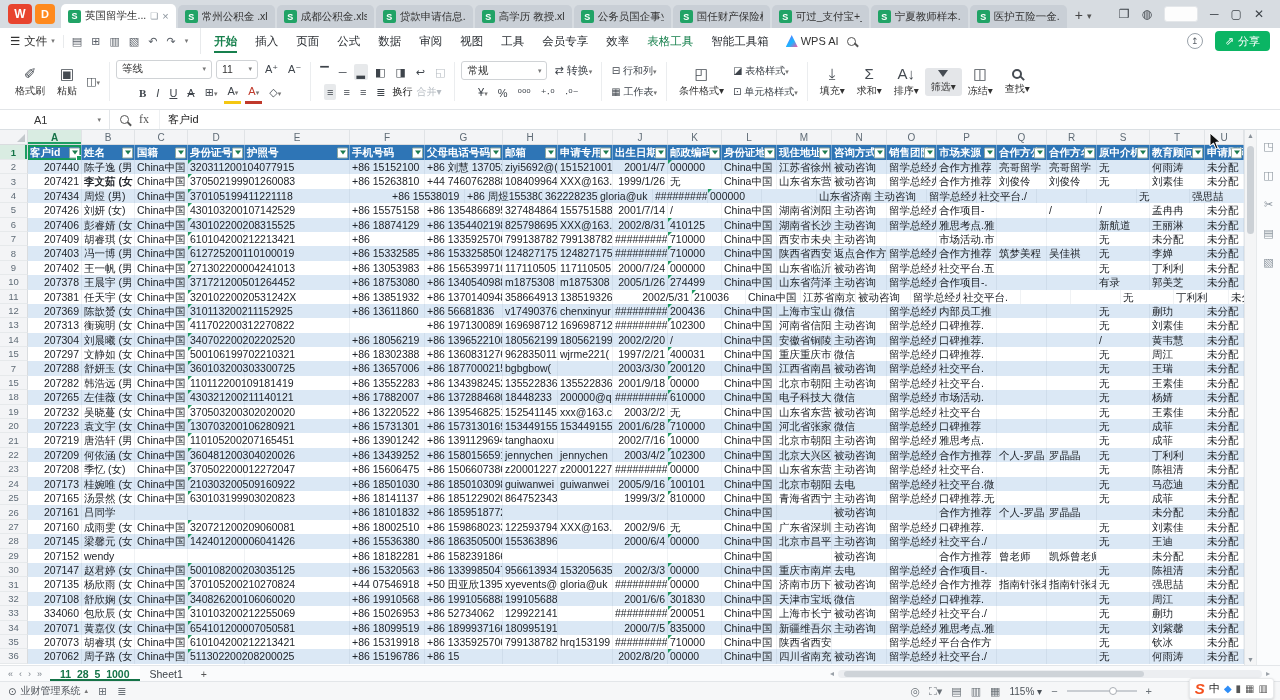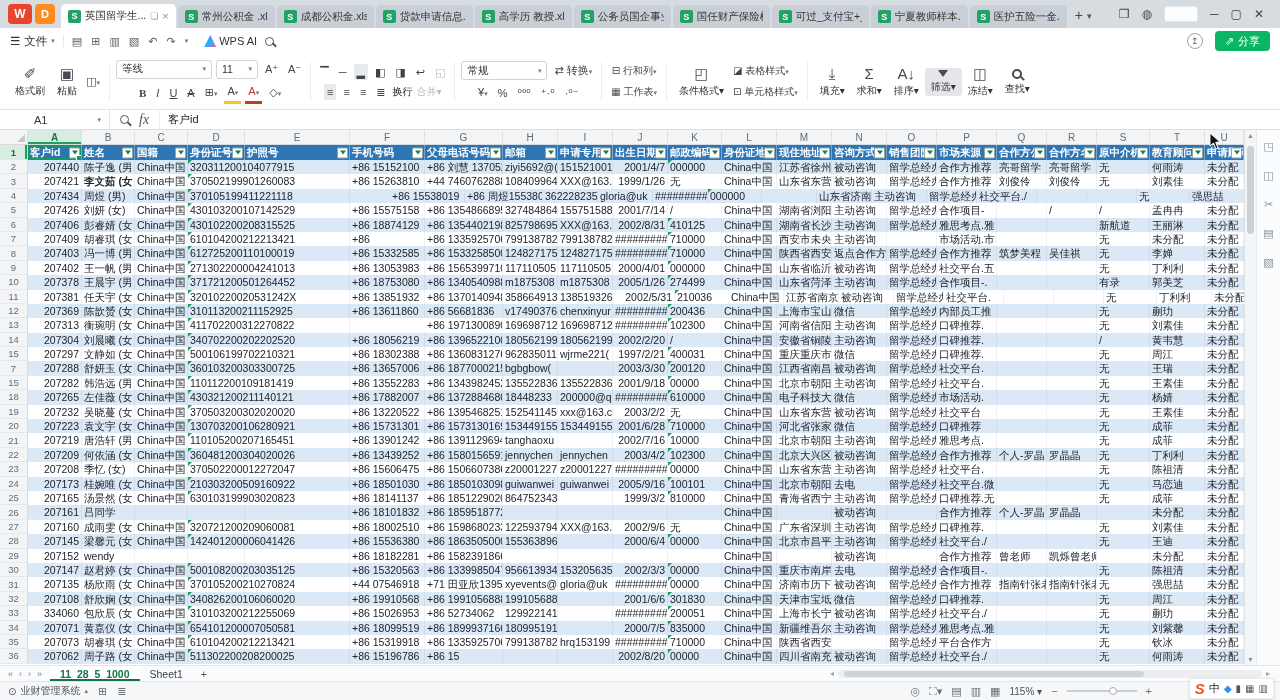--- a/index.html
+++ b/index.html
@@ -54,21 +54,21 @@
 .hlA{border-bottom:3px solid #f4c712}
 .clrA{color:#c0392b;border-bottom:3px solid #c0392b}
 .funnel{width:0;height:0;border-left:5px solid transparent;border-right:5px solid transparent;border-top:7px solid #454b52;position:relative;display:inline-block}
 .funnel::after{content:'';position:absolute;left:-1px;top:-7px;width:2px;height:11px}
 .ico-mag{position:relative;width:10px;height:10px;border:2px solid #454b52;border-radius:50%;display:inline-block;margin-top:2px}
 .ico-mag::after{content:'';position:absolute;width:6px;height:2px;background:#454b52;transform:rotate(45deg);right:-5px;bottom:-2px}
 
 .fbar{height:20px;background:#fff;border-bottom:1px solid #dadfe3;display:flex;align-items:center;font-size:11px;flex:none}
 .namebox{width:110px;height:100%;border-right:1px solid #e3e6e9;display:flex;align-items:center;justify-content:space-between;padding:0 8px 0 34px;color:#333}
 .fxzone{display:flex;align-items:center;gap:10px;padding:0 10px;color:#555;border-right:1px solid #eef0f2;height:100%}
-.fx{font-style:italic;font-family:"Liberation Serif","DejaVu Serif",serif;font-size:14px}
+.fx{font-family:"Liberation Serif","DejaVu Serif",serif;font-size:12px}
 .fcontent{padding-left:8px;color:#222}
 
 .gridwrap{flex:1;display:flex;min-height:0}
 .grid{width:1244px;display:flex;flex-direction:column;overflow:hidden;background:#fff;flex:none}
 .colrow{height:15px;display:flex;background:#f3f4f6;border-bottom:1px solid #d9dcdf;flex:none}
 .corner{width:28px;flex:none;border-right:1px solid #d9dcdf;position:relative}
 .corner::after{content:'';position:absolute;right:2px;bottom:2px;border-left:8px solid transparent;border-bottom:8px solid #c3c8cc}
 .colhead{display:flex;align-items:center;justify-content:center;font-size:10px;color:#5f6b76;border-right:1px solid #e0e3e6;flex:none}
 .colhead.colsel{background:#d9ece2;color:#157347;box-shadow:inset 0 -2px 0 #1e9e62;font-weight:bold}
 .rows{flex:1;overflow:hidden}
@@ -188,20 +188,34 @@
     </div>
     <div class="qat">
       <span>▤</span>
       <span>⊞</span>
       <span>▥</span>
       <span>▧</span>
       <span>↶</span>
       <span>↷</span>
       <span class="caret">▾</span>
     </div>
+    <div class="mitems">
+        <span class="mitem mact">开始</span>
+        <span class="mitem">插入</span>
+        <span class="mitem">页面</span>
+        <span class="mitem">公式</span>
+        <span class="mitem">数据</span>
+        <span class="mitem">审阅</span>
+        <span class="mitem">视图</span>
+        <span class="mitem">工具</span>
+        <span class="mitem">会员专享</span>
+        <span class="mitem">效率</span>
+        <span class="mitem mgreen">表格工具</span>
+        <span class="mitem">智能工具箱</span>
+      </div>
     <div class="ai">
       <span class="ailogo"></span>
       <span>WPS AI</span>
     </div>
     <span class="mag"></span>
     <div class="mrt">
       <span class="upl">↥</span>
       <div class="sharebtn">
         <span>⇗</span>
         <span>分享</span>
@@ -581,21 +595,21 @@
             <div class="cell" style="width: 53px;">王一帆 (男</div>
             <div class="cell" style="width: 53px;">China中国</div>
             <div class="cell ovf tri" style="width: 57px;">
               <span>271302200004241013</span>
             </div>
             <div class="cell" style="width: 105px;"></div>
             <div class="cell" style="width: 75px;">+86 13053983</div>
             <div class="cell" style="width: 78px;">+86 1565399710</div>
             <div class="cell" style="width: 55px;">117110505</div>
             <div class="cell" style="width: 55px;">117110505</div>
-            <div class="cell num" style="width: 55px;">2000/4/01</div>
+            <div class="cell num" style="width: 55px;">2000/7/24</div>
             <div class="cell tri" style="width: 54px;">000000</div>
             <div class="cell" style="width: 55px;">China中国</div>
             <div class="cell" style="width: 55px;">山东省临沂</div>
             <div class="cell" style="width: 55px;">被动咨询</div>
             <div class="cell" style="width: 50px;">留学总经办</div>
             <div class="cell" style="width: 60px;">社交平台.五</div>
             <div class="cell" style="width: 50px;"></div>
             <div class="cell" style="width: 50px;"></div>
             <div class="cell" style="width: 53px;">无</div>
             <div class="cell" style="width: 55px;">丁利利</div>
@@ -633,21 +647,21 @@
             <div class="cell" style="width: 53px;">任天宇 (女</div>
             <div class="cell" style="width: 53px;">China中国</div>
             <div class="cell ovf tri" style="width: 57px;">
               <span>32010220020531242X</span>
             </div>
             <div class="cell" style="width: 105px;"></div>
             <div class="cell" style="width: 75px;">+86 13851932</div>
             <div class="cell" style="width: 78px;">+86 1370140948</div>
             <div class="cell" style="width: 55px;">358664913</div>
             <div class="cell" style="width: 55px;">138519326</div>
-            <div class="cell num" style="width: 62px;">2002/5/31</div>
+            <div class="cell num" style="width: 79px;">2002/5/31</div>
             <div class="cell tri" style="width: 54px;">210036</div>
             <div class="cell" style="width: 55px;">China中国</div>
             <div class="cell" style="width: 55px;">江苏省南京</div>
             <div class="cell" style="width: 55px;">被动咨询</div>
             <div class="cell" style="width: 50px;">留学总经办</div>
             <div class="cell" style="width: 60px;">社交平台.</div>
             <div class="cell" style="width: 50px;"></div>
             <div class="cell" style="width: 50px;"></div>
             <div class="cell" style="width: 53px;">无</div>
             <div class="cell" style="width: 55px;">丁利利</div>
@@ -1146,21 +1160,21 @@
           <div class="row">
             <div class="gut">31</div>
             <div class="cell num" style="width: 54px;">207135</div>
             <div class="cell" style="width: 53px;">杨欣雨 (女</div>
             <div class="cell" style="width: 53px;">China中国</div>
             <div class="cell ovf tri" style="width: 57px;">
               <span>370105200210270824</span>
             </div>
             <div class="cell" style="width: 105px;"></div>
             <div class="cell" style="width: 75px;">+44 07546918</div>
-            <div class="cell" style="width: 78px;">+71 田亚欣1395</div>
+            <div class="cell" style="width: 78px;">+50 田亚欣1395</div>
             <div class="cell" style="width: 55px;">xyevents@</div>
             <div class="cell" style="width: 55px;">gloria@uk</div>
             <div class="cell num" style="width: 55px;">#########</div>
             <div class="cell tri" style="width: 54px;">00000</div>
             <div class="cell" style="width: 55px;">China中国</div>
             <div class="cell" style="width: 55px;">济南市历下</div>
             <div class="cell" style="width: 55px;">被动咨询</div>
             <div class="cell" style="width: 50px;">留学总经办</div>
             <div class="cell" style="width: 60px;">合作方推荐</div>
             <div class="cell" style="width: 50px;">指南针张老</div>

